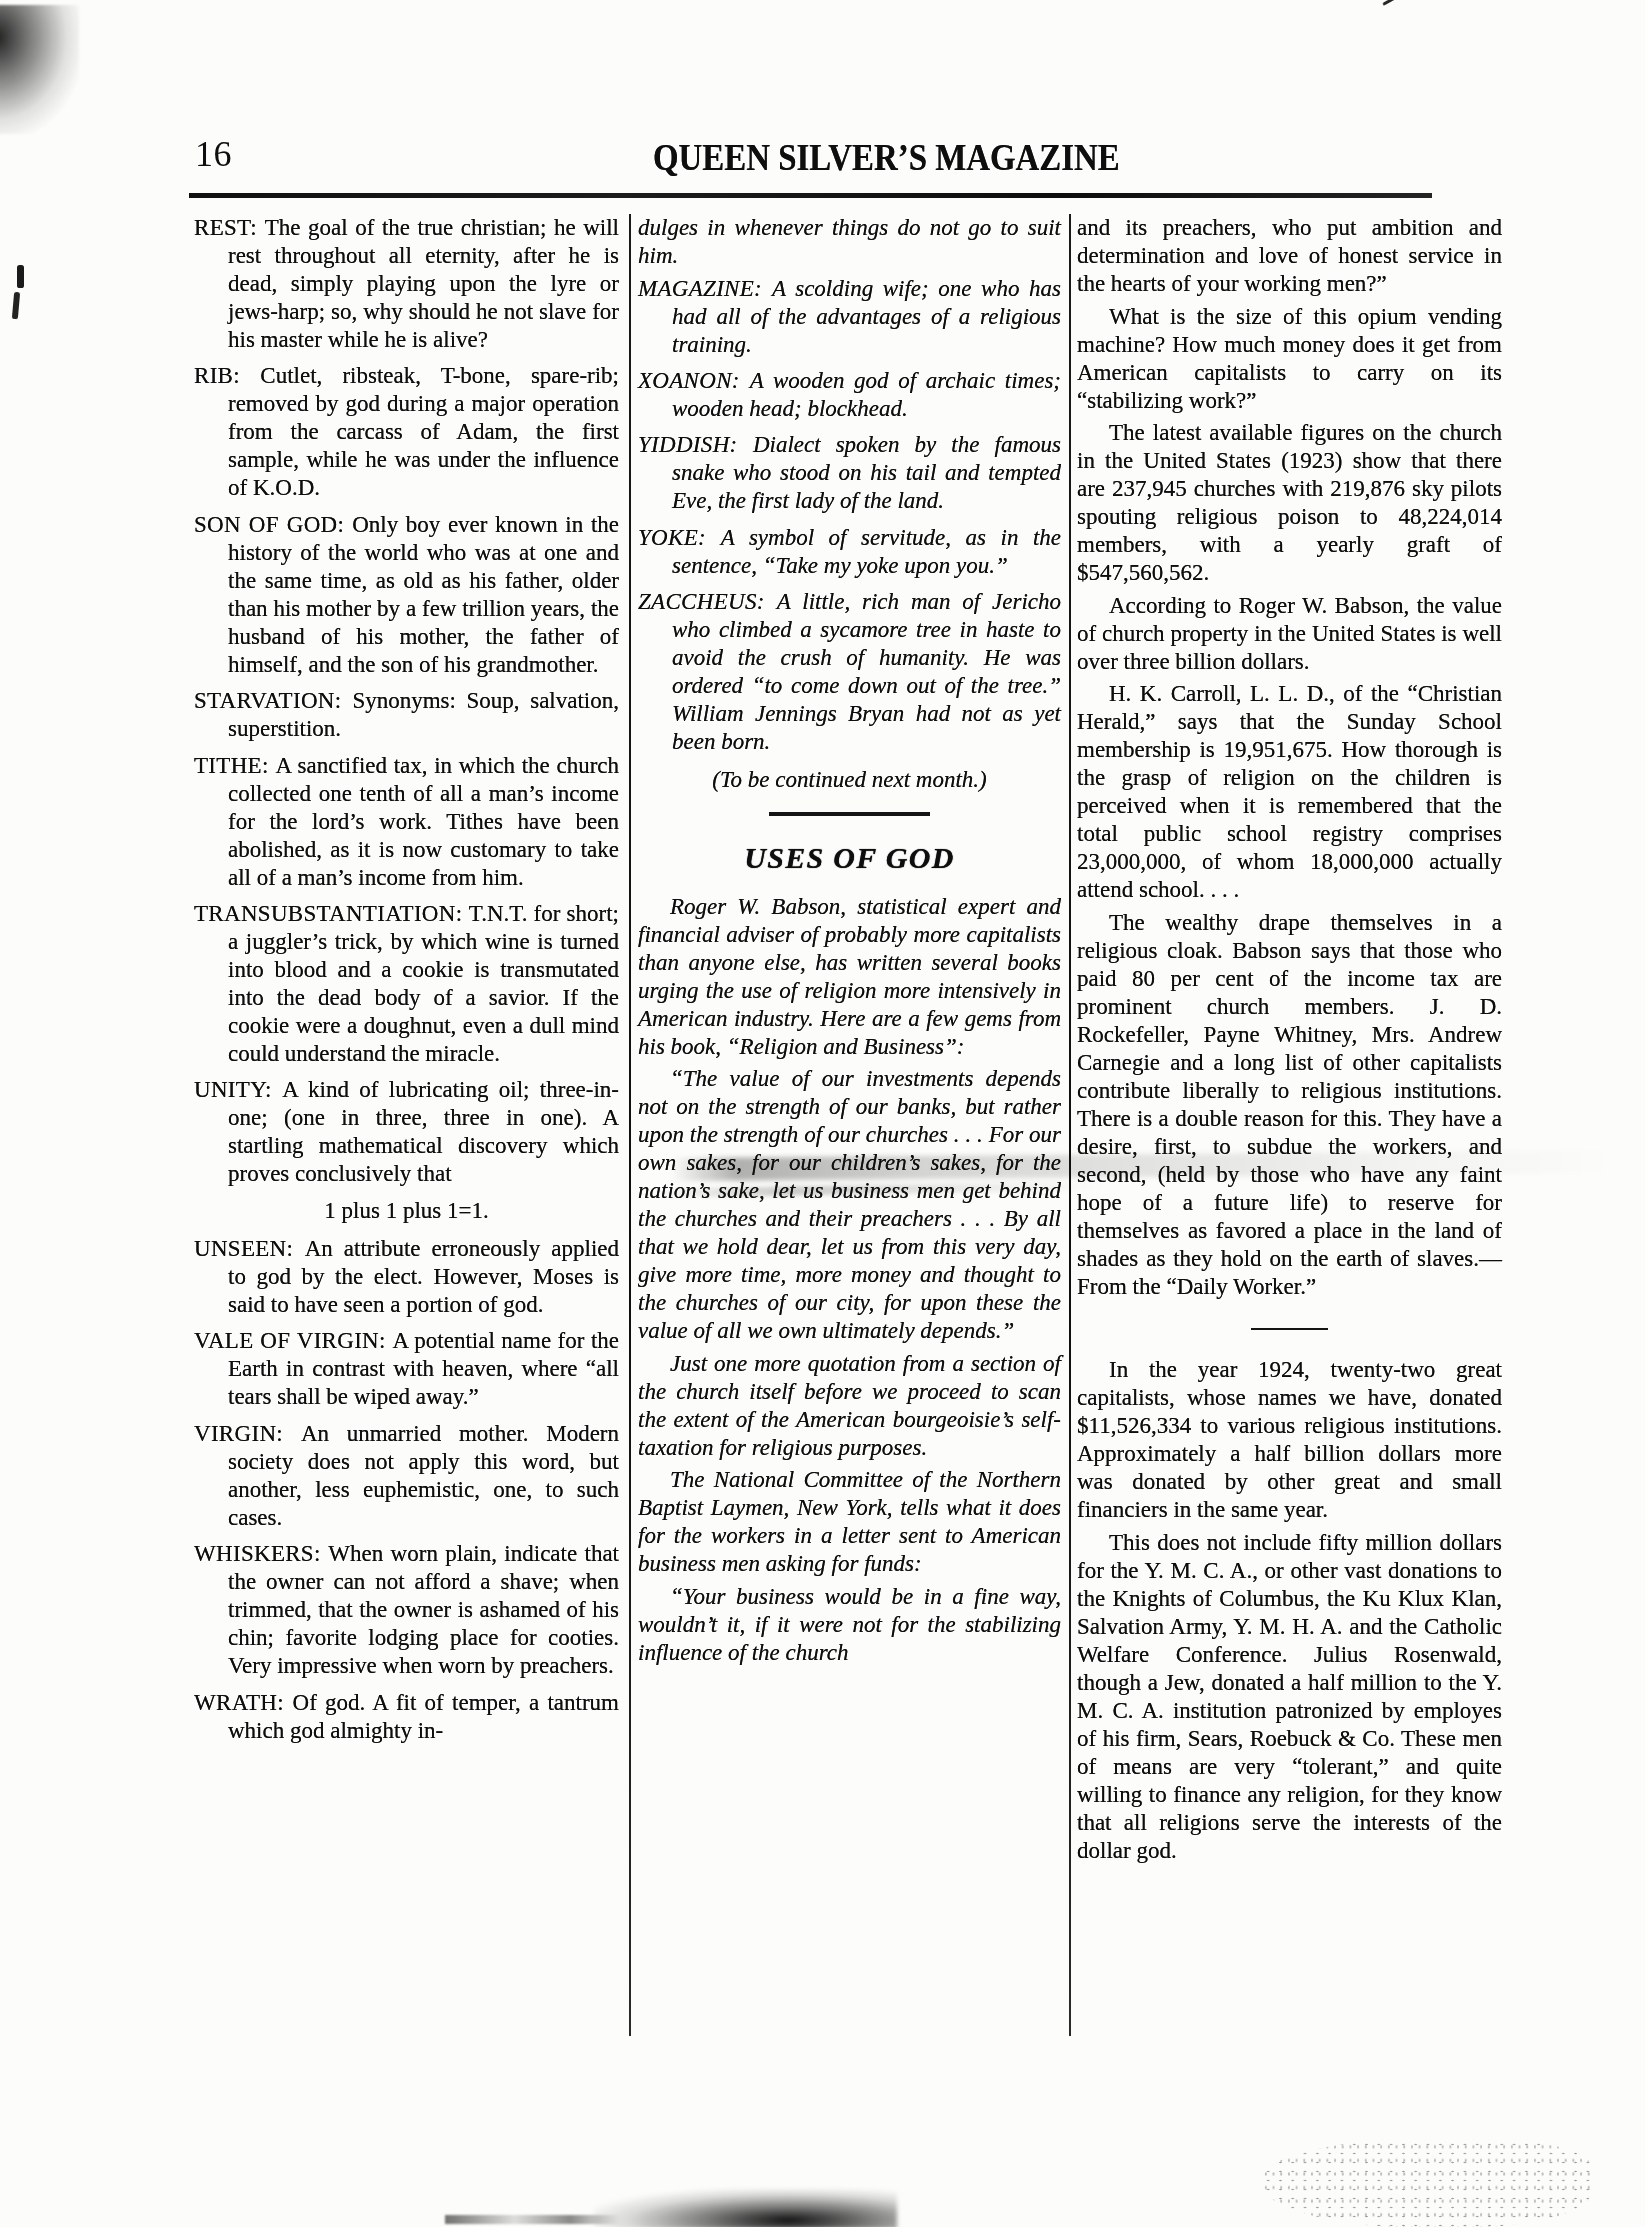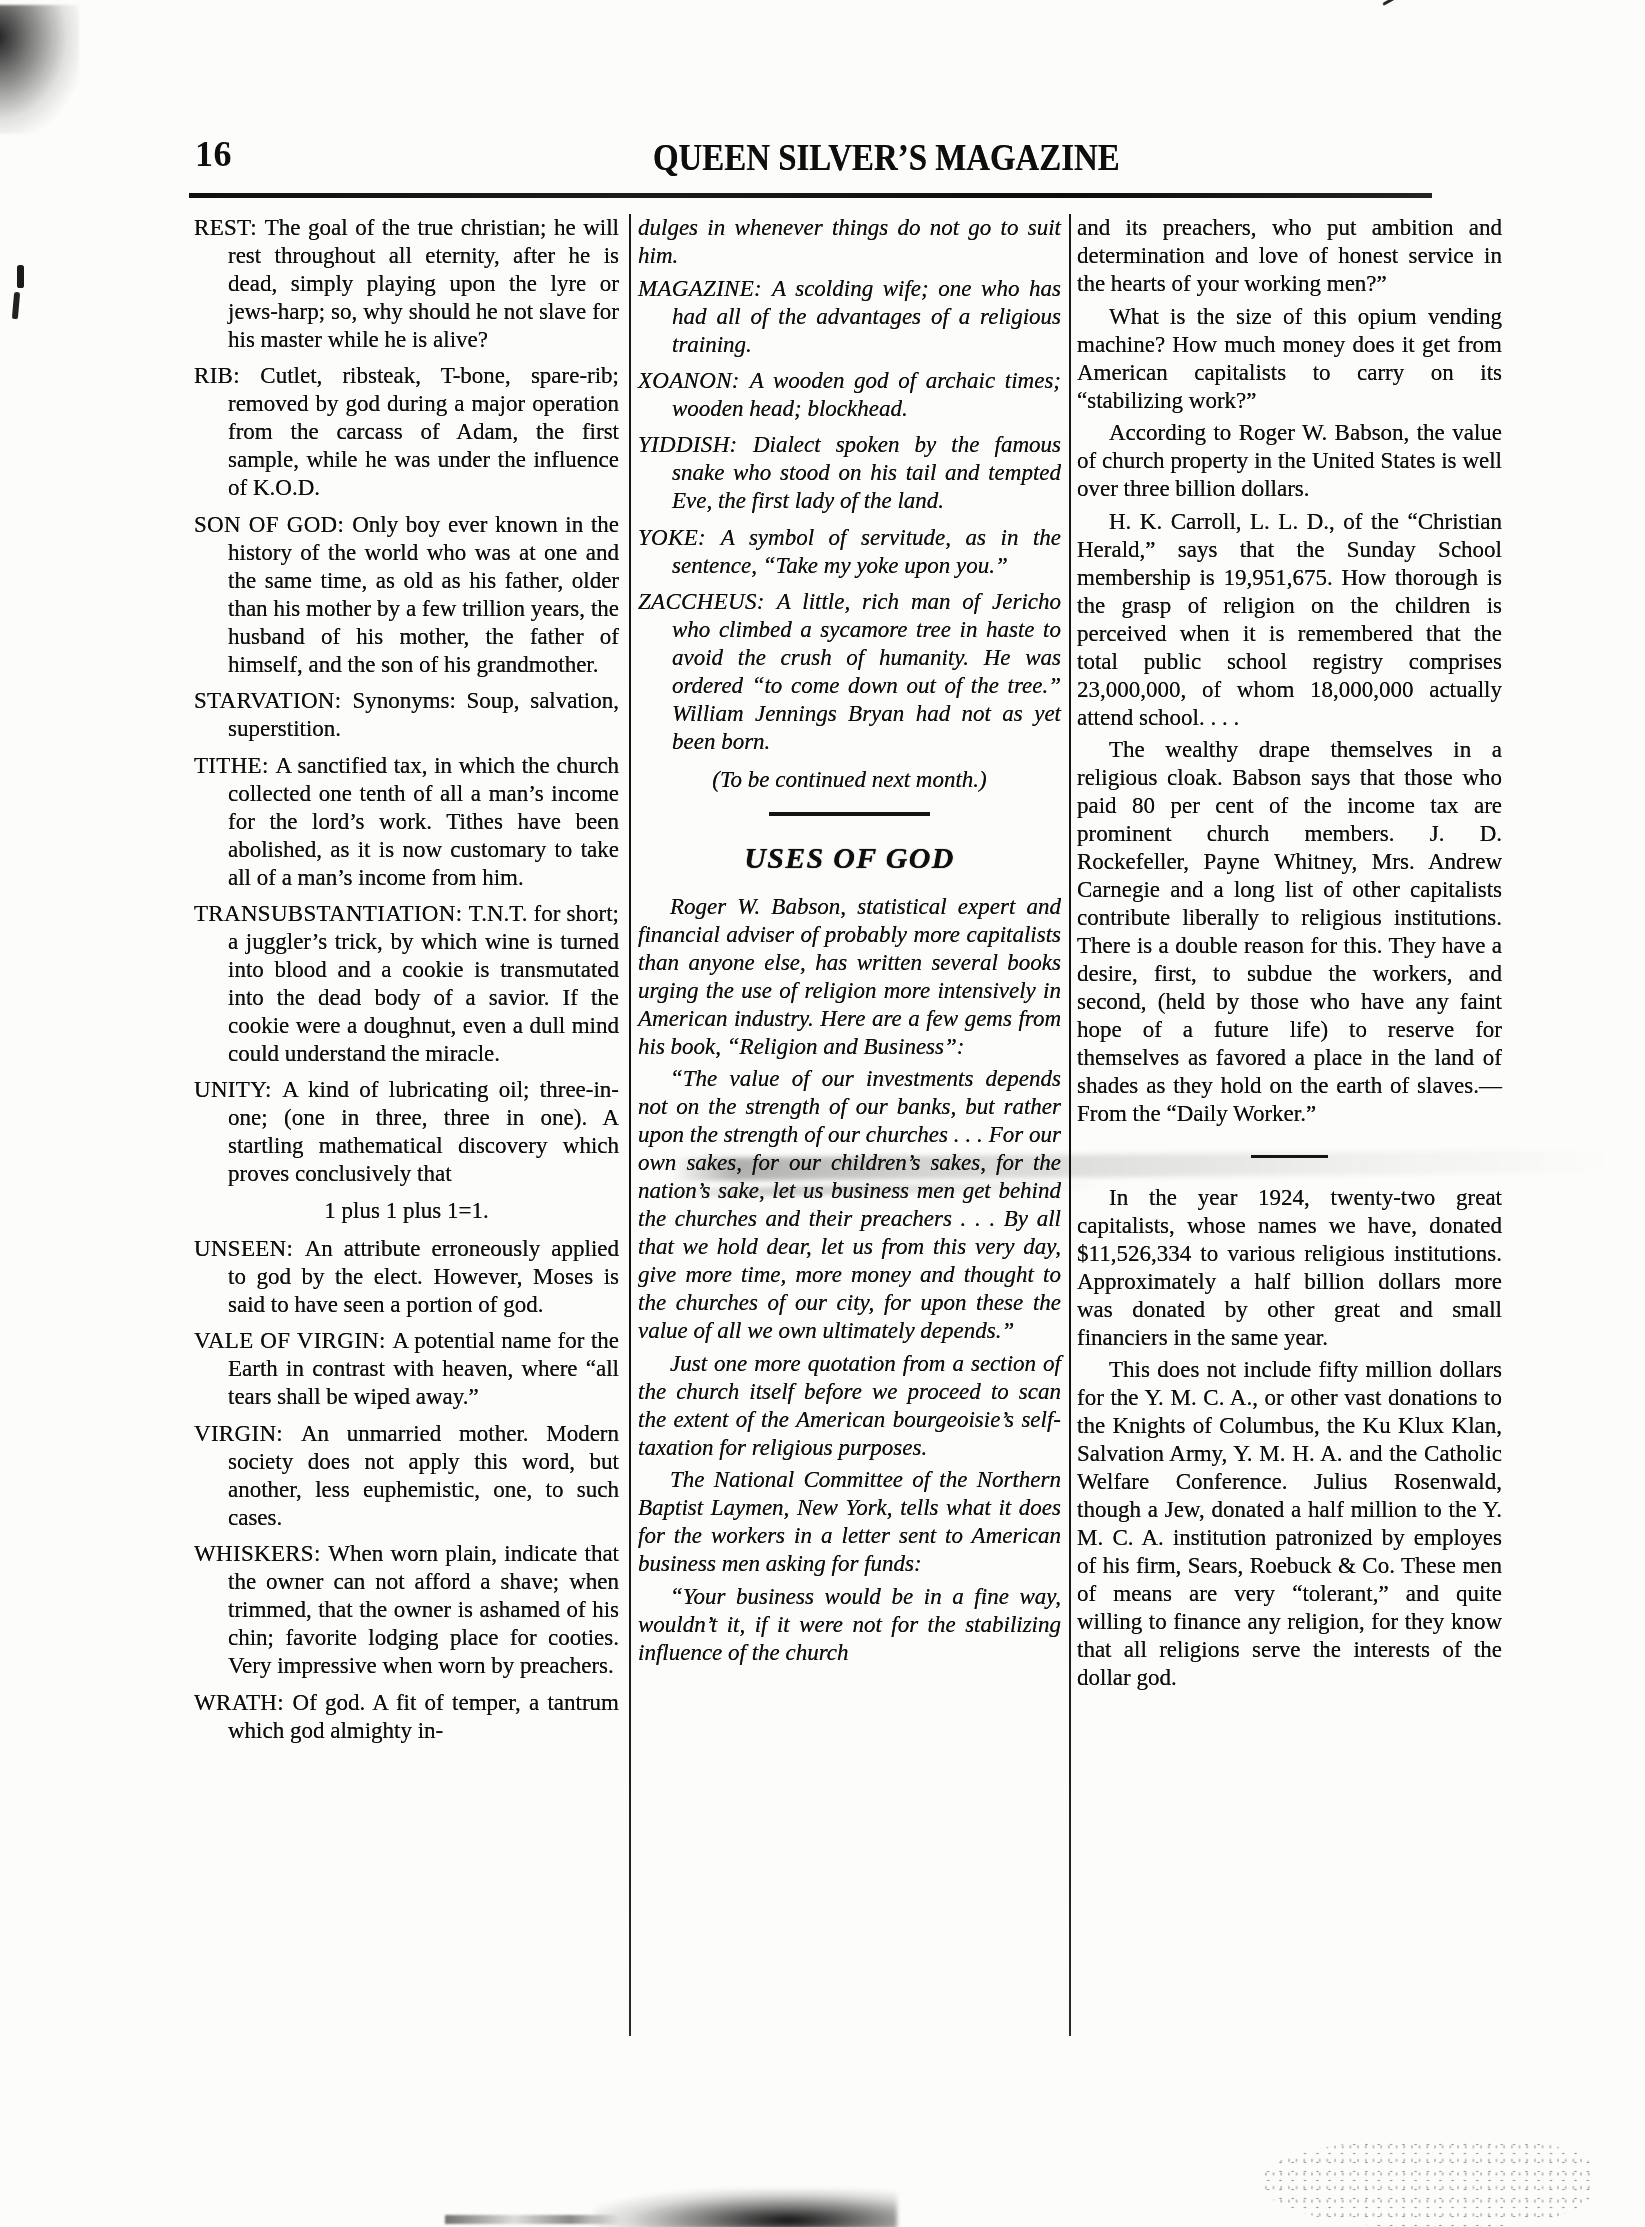--- a/index.html
+++ b/index.html
@@ -7,21 +7,21 @@
     width:1646px;height:2227px;
     background:#fcfcfa;
     font-family:"Liberation Serif","DejaVu Serif",serif;
     color:#0e0e0e;
     position:relative;
     overflow:hidden;
   }
   .page{position:absolute;inset:0;}
   .page-number{
     position:absolute;left:195px;top:133px;
-    font-size:36px;font-weight:bold;letter-spacing:0.6px;
+    font-size:36px;font-weight:normal;letter-spacing:0.6px;
   }
   .masthead{
     position:absolute;left:653px;top:136px;
     font-size:35px;font-weight:bold;white-space:nowrap;
     letter-spacing:0px;
     transform:scale(0.94,1.1);transform-origin:left top;
     text-shadow:0 0 0.6px rgba(0,0,0,.75);
   }
   .header-rule{
     position:absolute;left:189px;top:193px;width:1243px;height:5.2px;
@@ -141,20 +141,21 @@
       <div class="heading">USES OF GOD</div>
       <div class="para">Roger W. Babson, statistical expert and financial adviser of probably more capitalists than anyone else, has written several books urging the use of religion more intensively in American industry. Here are a few gems from his book, “Religion and Business”:</div>
       <div class="para">“The value of our investments depends not on the strength of our banks, but rather upon the strength of our churches . . . For our own sakes, for our children’s sakes, for the nation’s sake, let us business men get behind the churches and their preachers . . . By all that we hold dear, let us from this very day, give more time, more money and thought to the churches of our city, for upon these the value of all we own ultimately depends.”</div>
       <div class="para">Just one more quotation from a section of the church itself before we proceed to scan the extent of the American bourgeoisie’s self-taxation for religious purposes.</div>
       <div class="para">The National Committee of the Northern Baptist Laymen, New York, tells what it does for the workers in a letter sent to American business men asking for funds:</div>
       <div class="para">“Your business would be in a fine way, wouldn’t it, if it were not for the stabilizing influence of the church</div>
     </div>
   <div class="col col3">
       <div class="para noindent">and its preachers, who put ambition and determination and love of honest service in the hearts of your working men?”</div>
       <div class="para">What is the size of this opium vending machine?  How much money does it get from American capitalists to carry on its “stabilizing work?”</div>
+      <div class="para">The latest available figures on the church in the United States (1923) show that there are 237,945 churches with 219,876 sky pilots spouting religious poison to 48,224,014 members, with a yearly graft of $547,560,562.</div>
       <div class="para">According to Roger W. Babson, the value of church property in the United States is well over three billion dollars.</div>
       <div class="para">H. K. Carroll, L. L. D., of the “Christian Herald,” says that the Sunday School membership is 19,951,675.  How thorough is the grasp of religion on the children is perceived when it is remembered that the total public school registry comprises 23,000,000, of whom 18,000,000 actually attend school. . . .</div>
       <div class="para">The wealthy drape themselves in a religious cloak.  Babson says that those who paid 80 per cent of the income tax are prominent church members.  J. D. Rockefeller, Payne Whitney, Mrs. Andrew Carnegie and a long list of other capitalists contribute liberally to religious institutions.  There is a double reason for this.  They have a desire, first, to subdue the workers, and second, (held by those who have any faint hope of a future life) to reserve for themselves as favored a place in the land of shades as they hold on the earth of slaves.—From the “Daily Worker.”</div>
       <div class="sep-rule short"></div>
       <div class="para">In the year 1924, twenty-two great capitalists, whose names we have, donated $11,526,334 to various religious institutions.  Approximately a half billion dollars more was donated by other great and small financiers in the same year.</div>
       <div class="para">This does not include fifty million dollars for the Y. M. C. A., or other vast donations to the Knights of Columbus, the Ku Klux Klan, Salvation Army, Y. M. H. A. and the Catholic Welfare Conference.  Julius Rosenwald, though a Jew, donated a half million to the Y. M. C. A. institution patronized by employes of his firm, Sears, Roebuck &amp; Co.  These men of means are very “tolerant,” and quite willing to finance any religion, for they know that all religions serve the interests of the dollar god.</div>
     </div>
 
   <div class="artifact blob-topleft"></div>
   <div class="artifact pen-slash"></div>

